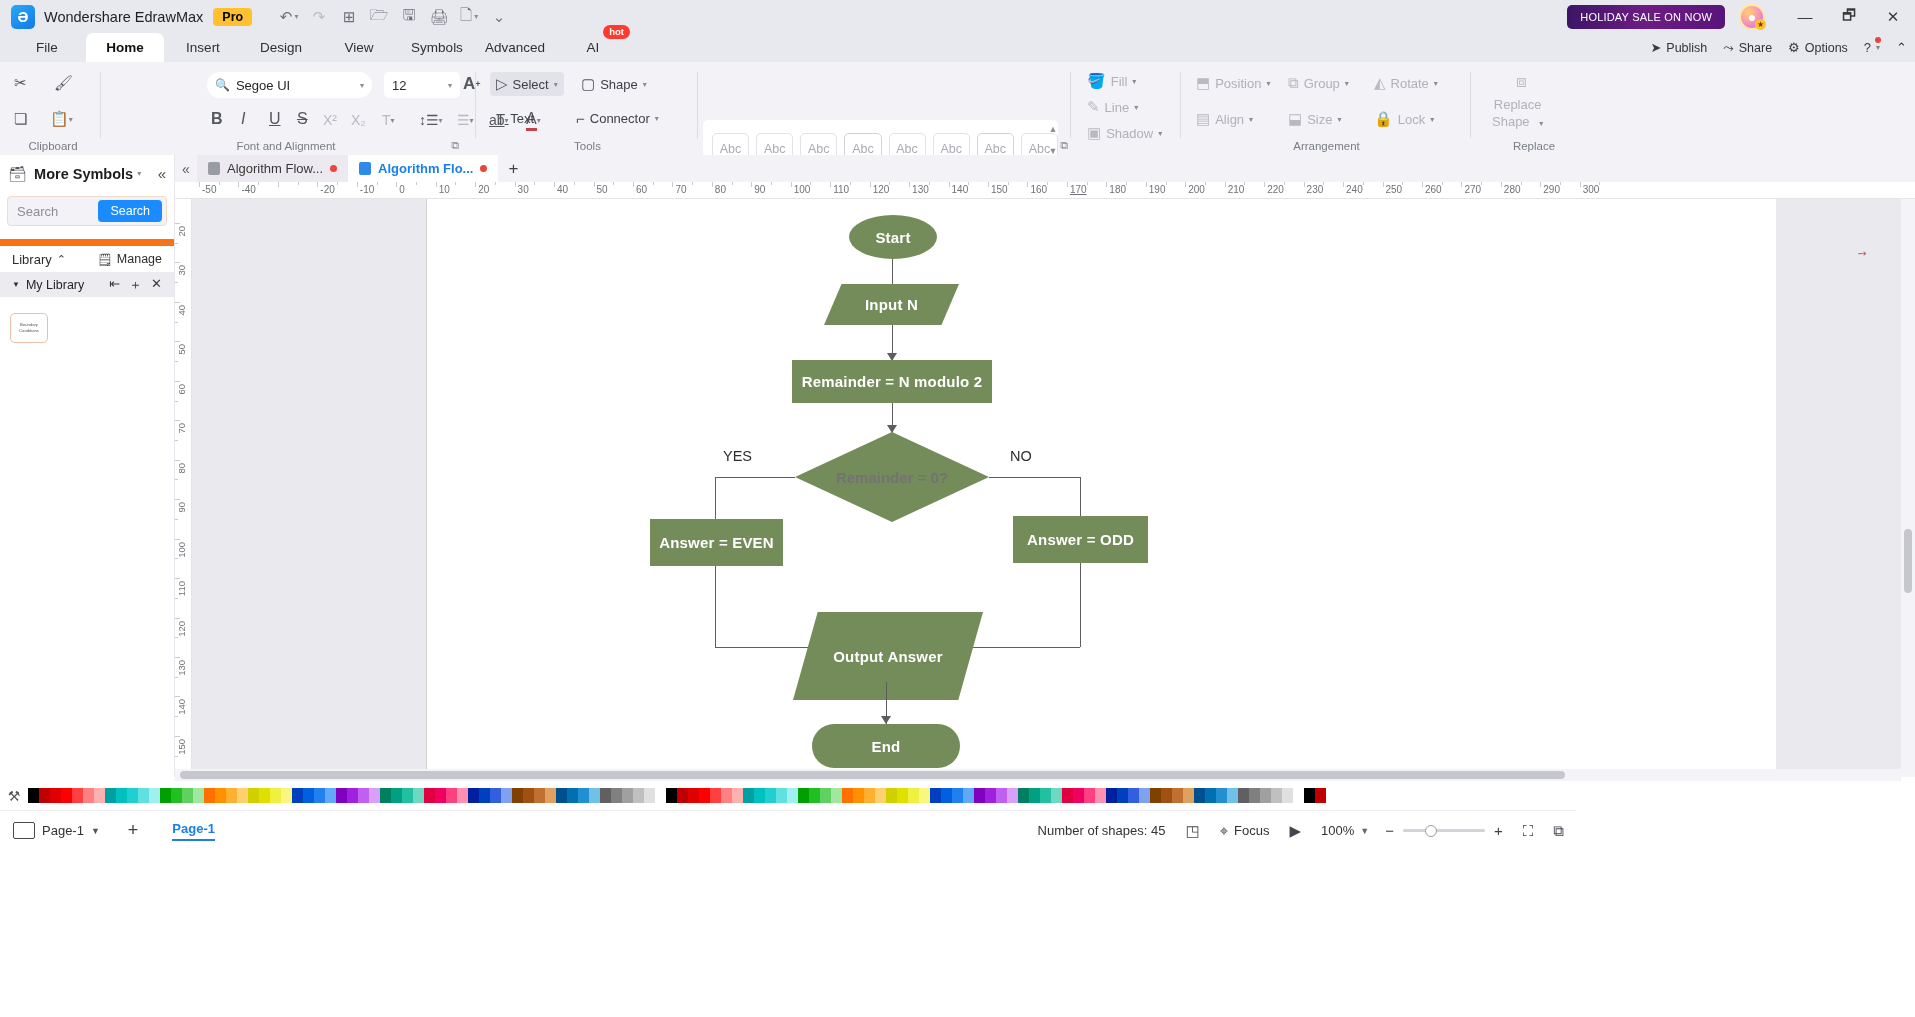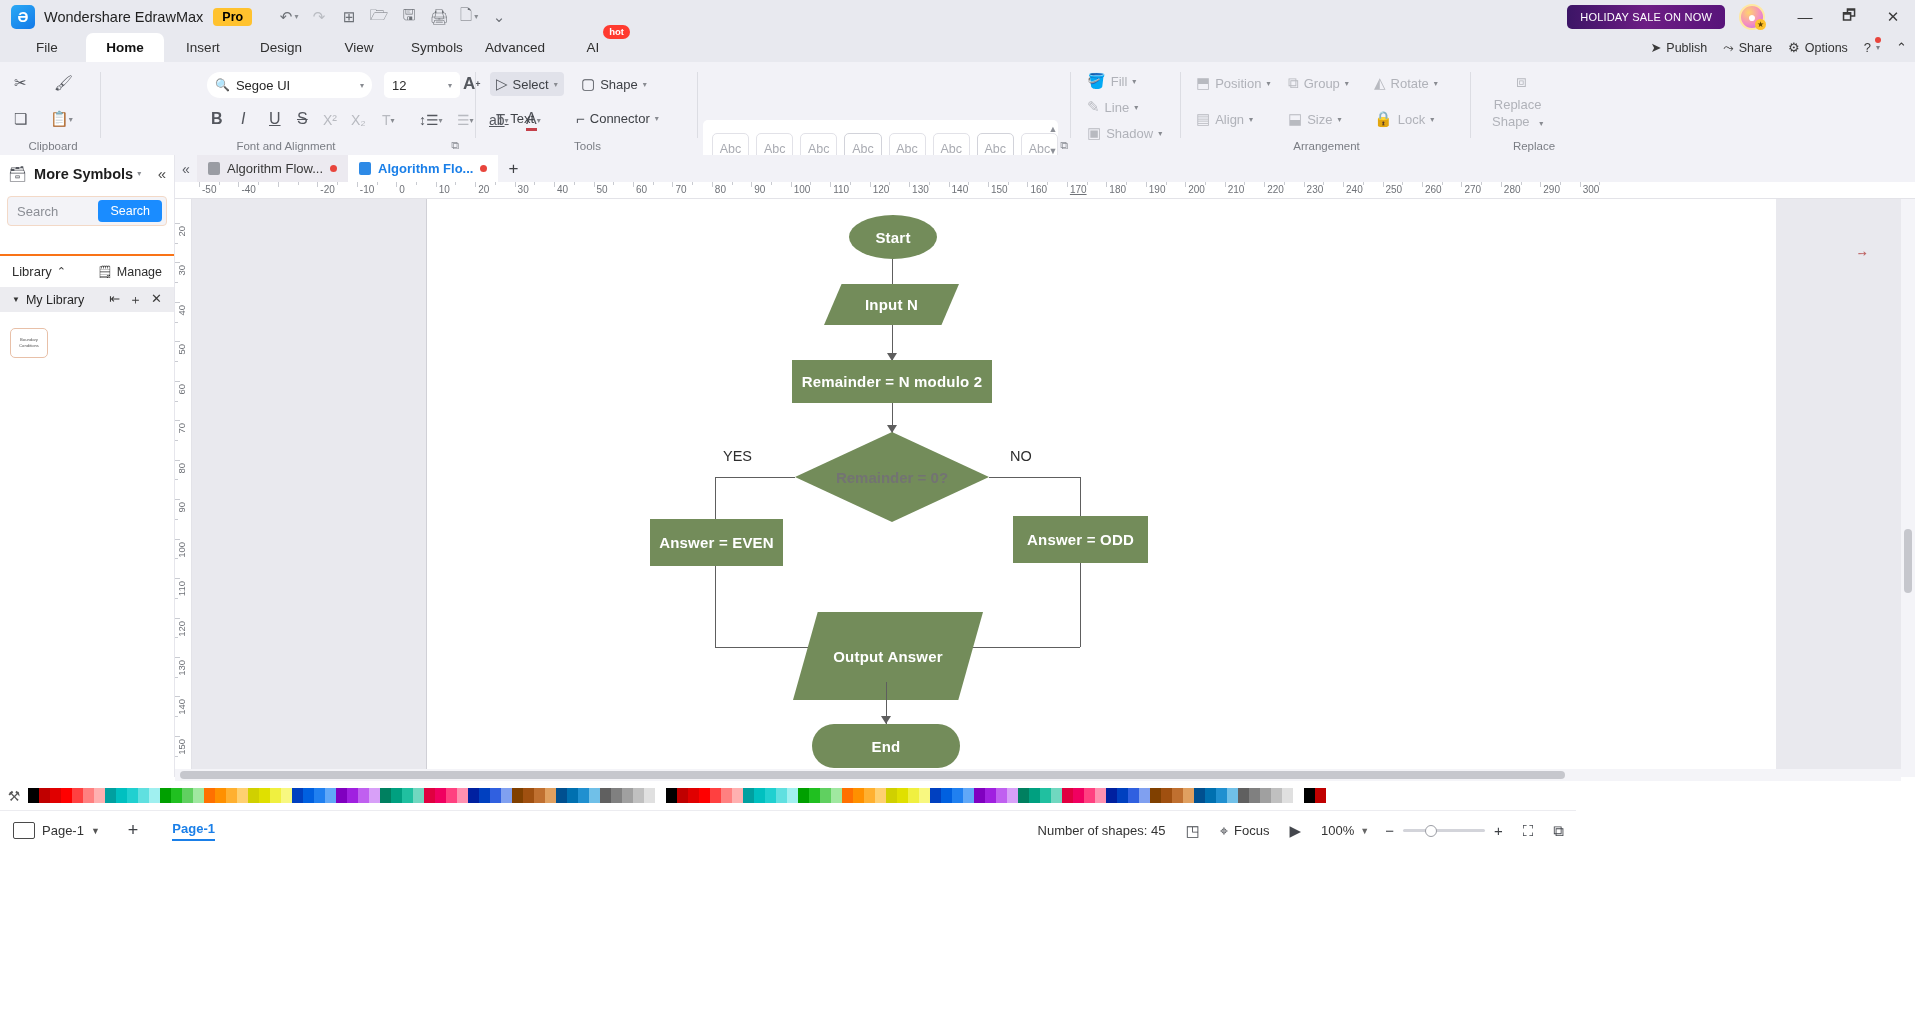--- a/index.html
+++ b/index.html
@@ -94,22 +94,22 @@
   #leftpanel{position:absolute;left:0;top:155px;width:175px;height:622px;background:#fff;
      border-right:1px solid #e6e6ec;}
   #lp-head{height:37px;display:flex;align-items:center;padding:0 8px;}
   #lp-title{font-size:14.5px;font-weight:bold;color:#1d1d1d;margin-left:7px;}
   #collapse-ico{margin-left:auto;color:#4a4a4a;font-size:15px;}
   #searchrow{margin:4px 7px 0 7px;height:30px;background:#f3f3f7;border:1px solid #f3d9c7;
      border-radius:4px;display:flex;align-items:center;padding:0 4px;}
   #searchrow .ph{flex:1;font-size:13px;color:#8b8e95;padding-left:5px;}
   #search-btn{background:#1a8cff;color:#fff;font-size:12.5px;border-radius:4px;
      padding:4px 12px;}
-  #lib-row{margin-top:28px;height:27px;display:flex;align-items:center;padding:0 12px;
-     border-top:2px solid #f97316;padding-top:6px;}
+  #lib-row{margin-top:13px;height:27px;display:flex;align-items:center;padding:0 12px;
+     border-top:7px solid #f97316;padding-top:6px;}
   #lib-row .l{font-size:13px;color:#2d2d2d;}
   #lib-row .chev{font-size:11px;margin-left:5px;color:#3a3a3a;}
   #manage{margin-left:auto;font-size:12.5px;color:#2d2d2d;display:flex;align-items:center;gap:4px;}
   #mylib{height:25px;background:#ececf0;display:flex;align-items:center;padding:0 12px;
      font-size:12.5px;color:#252525;margin-top:6px;}
   #mylib .tri{font-size:8px;margin-right:6px;color:#333;}
   #mylib .acts{margin-left:auto;display:flex;gap:9px;color:#3a3a3a;font-size:13px;}
   #libitem{margin:16px 0 0 10px;width:38px;height:30px;border:1px solid #e8c0a8;
      border-radius:5px;background:#fff;display:flex;align-items:center;justify-content:center;
      text-align:center;font-size:4.2px;color:#555;line-height:1.5;padding:2px;}

